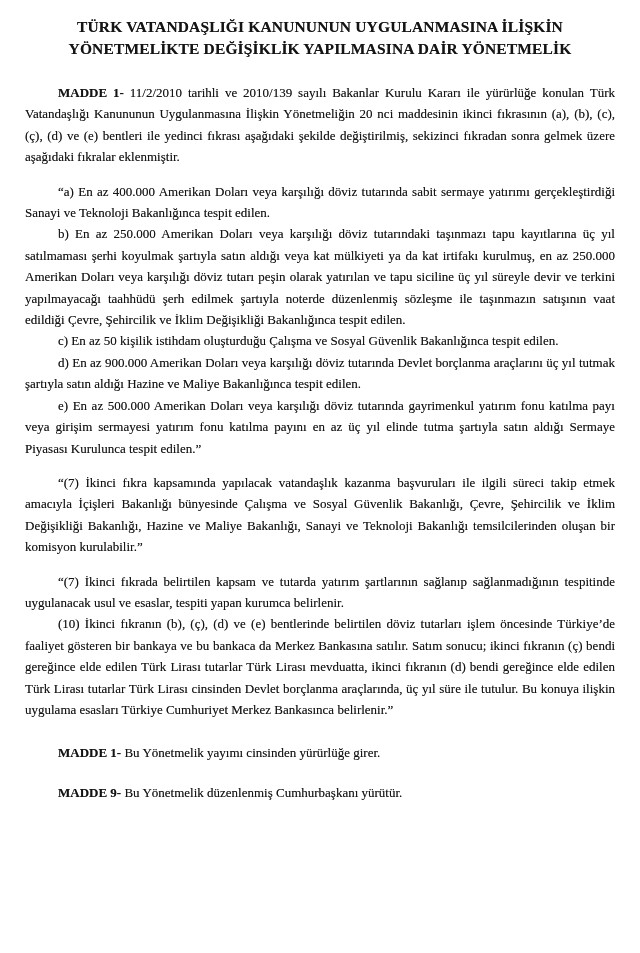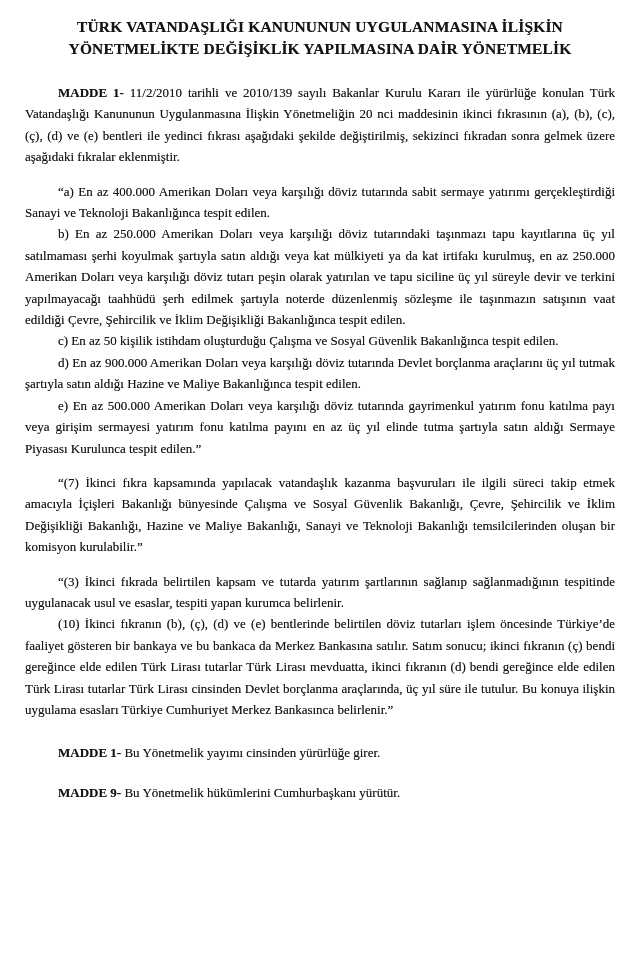--- a/index.html
+++ b/index.html
@@ -58,20 +58,20 @@
   <p class="para"><b>MADDE 1-</b><span> 11/2/2010 tarihli ve 2010/139 sayılı Bakanlar Kurulu Kararı ile yürürlüğe konulan Türk Vatandaşlığı Kanununun Uygulanmasına İlişkin Yönetmeliğin 20 nci maddesinin ikinci fıkrasının (a), (b), (c), (ç), (d) ve (e) bentleri ile yedinci fıkrası aşağıdaki şekilde değiştirilmiş, sekizinci fıkradan sonra gelmek üzere aşağıdaki fıkralar eklenmiştir.</span></p>
 
   <p class="para gap-sm"><span>“a) En az 400.000 Amerikan Doları veya karşılığı döviz tutarında sabit sermaye yatırımı gerçekleştirdiği Sanayi ve Teknoloji Bakanlığınca tespit edilen.</span></p>
   <p class="para"><span>b) En az 250.000 Amerikan Doları veya karşılığı döviz tutarındaki taşınmazı tapu kayıtlarına üç yıl satılmaması şerhi koyulmak şartıyla satın aldığı veya kat mülkiyeti ya da kat irtifakı kurulmuş, en az 250.000 Amerikan Doları veya karşılığı döviz tutarı peşin olarak yatırılan ve tapu siciline üç yıl süreyle devir ve terkini yapılmayacağı taahhüdü şerh edilmek şartıyla noterde düzenlenmiş sözleşme ile taşınmazın satışının vaat edildiği Çevre, Şehircilik ve İklim Değişikliği Bakanlığınca tespit edilen.</span></p>
   <p class="para"><span>c) En az 50 kişilik istihdam oluşturduğu Çalışma ve Sosyal Güvenlik Bakanlığınca tespit edilen.</span></p>
   <p class="para"><span>d) En az 900.000 Amerikan Doları veya karşılığı döviz tutarında Devlet borçlanma araçlarını üç yıl tutmak şartıyla satın aldığı Hazine ve Maliye Bakanlığınca tespit edilen.</span></p>
   <p class="para"><span>e) En az 500.000 Amerikan Doları veya karşılığı döviz tutarında gayrimenkul yatırım fonu katılma payı veya girişim sermayesi yatırım fonu katılma payını en az üç yıl elinde tutma şartıyla satın aldığı Sermaye Piyasası Kurulunca tespit edilen.”</span></p>
 
   <p class="para gap-sm"><span>“(7) İkinci fıkra kapsamında yapılacak vatandaşlık kazanma başvuruları ile ilgili süreci takip etmek amacıyla İçişleri Bakanlığı bünyesinde Çalışma ve Sosyal Güvenlik Bakanlığı, Çevre,  Şehircilik ve İklim Değişikliği Bakanlığı, Hazine ve Maliye Bakanlığı, Sanayi ve Teknoloji Bakanlığı temsilcilerinden oluşan bir komisyon kurulabilir.”</span></p>
 
-  <p class="para gap-sm"><span>“(3) İkinci fıkrada belirtilen kapsam ve tutarda yatırım şartlarının sağlanıp sağlanmadığının tespitinde uygulanacak usul ve esaslar, tespiti yapan kurumca belirlenir.</span></p>
+  <p class="para gap-sm"><span>“(7) İkinci fıkrada belirtilen kapsam ve tutarda yatırım şartlarının sağlanıp sağlanmadığının tespitinde uygulanacak usul ve esaslar, tespiti yapan kurumca belirlenir.</span></p>
   <p class="para"><span>(10) İkinci fıkranın (b), (ç), (d) ve (e) bentlerinde belirtilen döviz tutarları işlem öncesinde Türkiye’de faaliyet gösteren bir bankaya ve bu bankaca da Merkez Bankasına satılır. Satım sonucu; ikinci fıkranın (ç) bendi gereğince elde edilen Türk Lirası tutarlar Türk Lirası mevduatta, ikinci fıkranın (d) bendi gereğince elde edilen Türk Lirası tutarlar Türk Lirası cinsinden Devlet borçlanma araçlarında, üç yıl süre ile tutulur. Bu konuya ilişkin uygulama esasları Türkiye Cumhuriyet Merkez Bankasınca belirlenir.”</span></p>
 
   <p class="para gap-md"><b>MADDE 1-</b><span> Bu Yönetmelik yayımı cinsinden yürürlüğe girer.</span></p>
 
-  <p class="para gap-md2"><b>MADDE 9-</b><span> Bu Yönetmelik hükümlerini Cumhurbaşkanı yürütür.</span></p>
+  <p class="para gap-md2"><b>MADDE 9-</b><span> Bu Yönetmelik düzenlenmiş Cumhurbaşkanı yürütür.</span></p>
 
 </div>
 
 </body></html>

